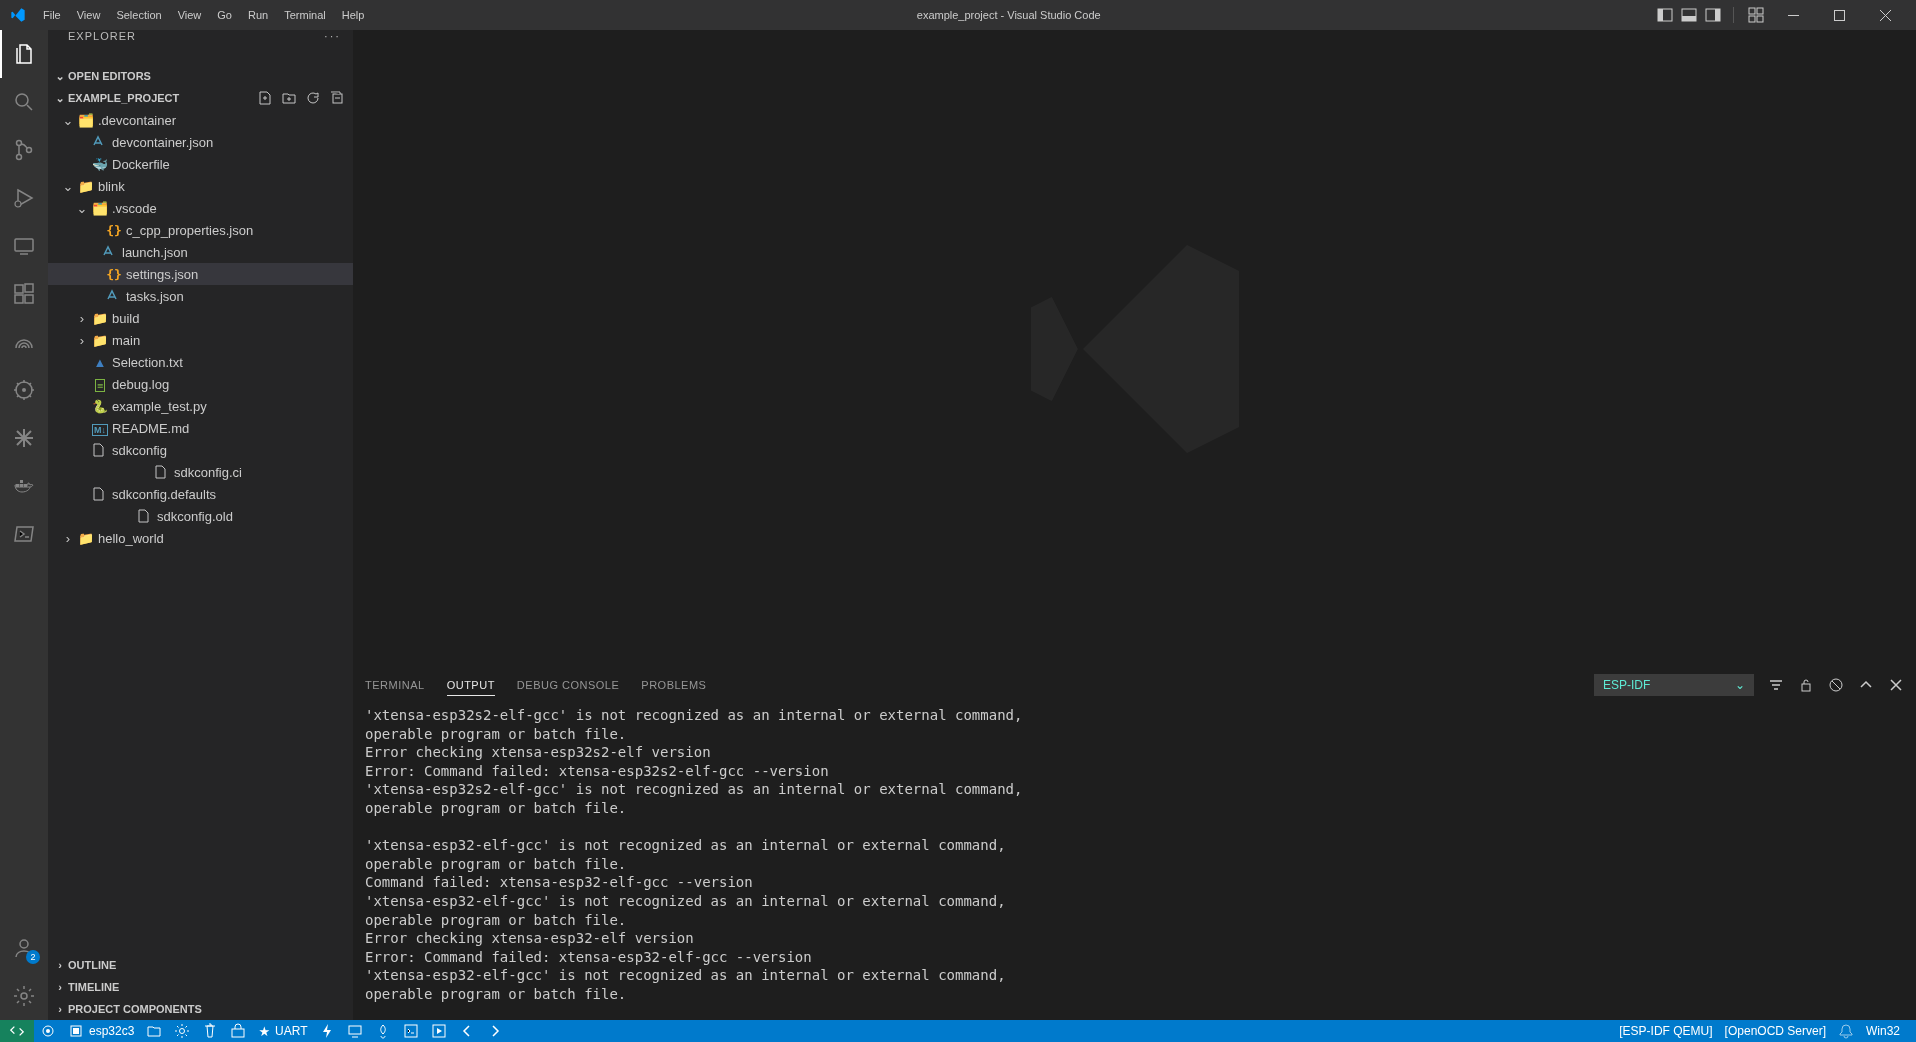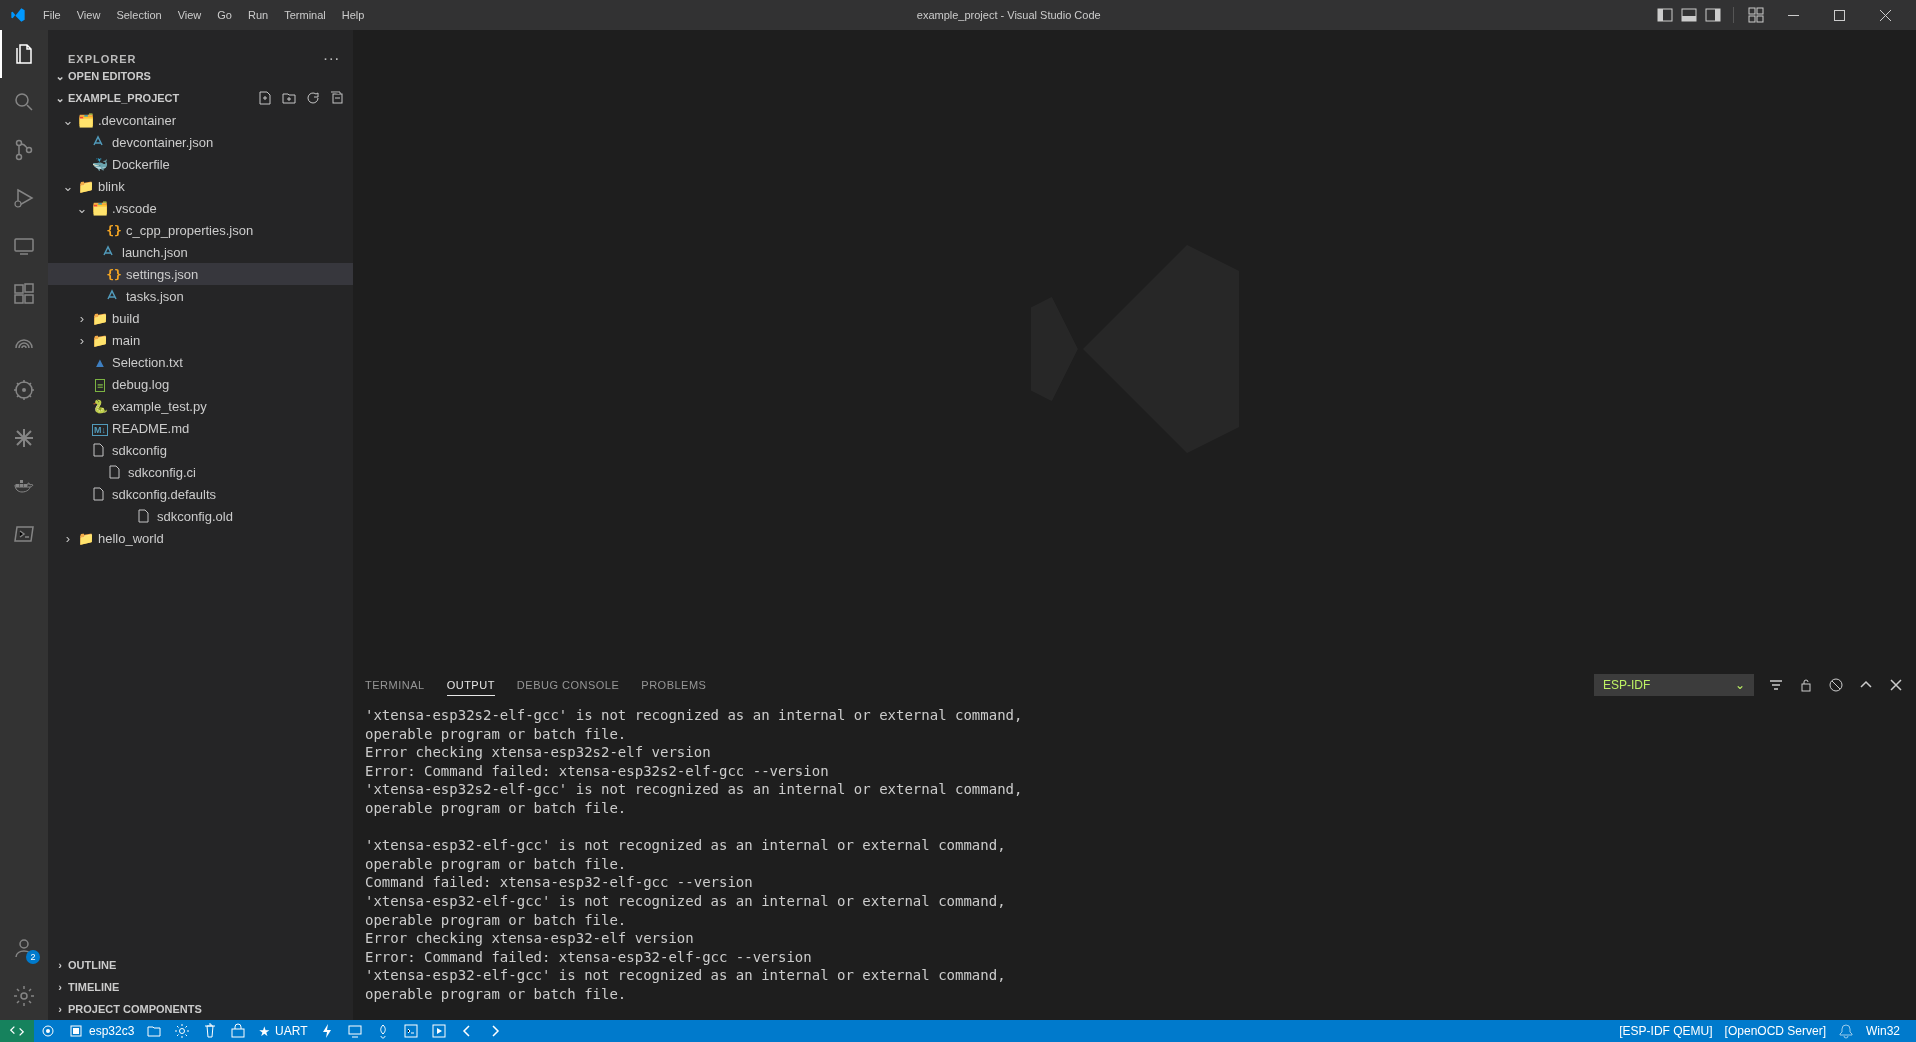--- a/index.html
+++ b/index.html
@@ -17,21 +17,21 @@
 .main { flex: 1; display: flex; min-height: 0; }
 
 .activitybar { width: 48px; background: #333333; display: flex; flex-direction: column; }
 .activitybar .top { flex: 1; display: flex; flex-direction: column; }
 .activitybar .ab-item { width: 48px; height: 48px; display: flex; align-items: center; justify-content: center; color: #858585; cursor: pointer; position: relative; }
 .activitybar .ab-item.active { color: #fff; }
 .activitybar .ab-item.active::before { content:""; position:absolute; left:0; top:0; bottom:0; width:2px; background:#fff;}
 .activitybar .badge { position: absolute; bottom: 8px; right: 8px; background: #007acc; color: #fff; border-radius: 10px; font-size: 9px; min-width: 14px; height: 14px; display:flex; align-items:center; justify-content:center; padding: 0 3px;}
 
 .sidebar { width: 305px; background: #252526; display: flex; flex-direction: column; font-size: 13px; }
-.sidebar-title { height: 35px; display: flex; align-items: flex-end; justify-content: space-between; padding: 0 12px 0 20px; font-size: 11px; letter-spacing: 1px; color: #bbb; font-weight: bold; }
+.sidebar-title { height: 35px; display: flex; align-items: flex-start; justify-content: space-between; padding: 0 12px 0 20px; font-size: 11px; letter-spacing: 1px; color: #bbb; }
 .section-header { height: 22px; display: flex; align-items: center; padding-left: 4px; font-size: 11px; font-weight: 700; color: #ccc; cursor: pointer; }
 .section-header .chev { width: 16px; text-align: center; }
 .section-header.project { justify-content: space-between; padding-right: 8px; }
 .section-header .sh-actions { display: flex; gap: 8px; color: #c5c5c5; }
 
 .tree { flex: 1; overflow: auto; }
 .tree-row { height: 22px; display: flex; align-items: center; color: #ccc; cursor: pointer; white-space: nowrap; }
 .tree-row.selected { background: #37373d; }
 .tree-row .twistie { width: 16px; text-align: center; color: #c5c5c5; }
 .tree-row .ficon { width: 20px; text-align: center; font-size: 13px; }
@@ -40,21 +40,21 @@
 .editor { flex: 1; display: flex; flex-direction: column; background: #1e1e1e; min-width: 0; }
 .editor-empty { flex: 1; display: flex; align-items: center; justify-content: center; }
 .vs-bg { opacity: 0.04; }
 
 .panel { height: 352px; border-top: 1px solid #1e1e1e; display: flex; flex-direction: column; }
 .panel-tabs { height: 33px; display: flex; align-items: center; padding: 0 12px; font-size: 11px; color: #969696; justify-content: space-between; border-bottom: 1px solid #1e1e1e; }
 .panel-tabs .ptabs { display: flex; gap: 22px; }
 .panel-tabs .ptab { cursor: pointer; padding: 4px 0; letter-spacing: 0.5px; }
 .panel-tabs .ptab.active { color: #e7e7e7; border-bottom: 1px solid #e7e7e7; }
 .panel-tabs .pright { display: flex; align-items: center; gap: 14px; }
-.panel-tabs .selector { background: #3c3c3c; border: 1px solid #3c3c3c; color: #bef264; height: 22px; width: 160px; display: flex; align-items: center; padding: 0 8px; font-size: 12px; justify-content: space-between; }
+.panel-tabs .selector { background: #3c3c3c; border: 1px solid #3c3c3c; color: #5eead4; height: 22px; width: 160px; display: flex; align-items: center; padding: 0 8px; font-size: 12px; justify-content: space-between; }
 .output-body { flex: 1; padding: 4px 12px; font-family: Consolas, monospace; font-size: 14px; line-height: 18.6px; color: #ccc; overflow: auto; white-space: pre; }
 
 .statusbar { height: 22px; background: #007acc; display: flex; align-items: center; color: #fff; font-size: 12px; }
 .statusbar .remote { background: #16825d; height: 22px; width: 34px; display: flex; align-items: center; justify-content: center; }
 .statusbar .sb-item { padding: 0 6px; height: 22px; display: flex; align-items: center; gap: 5px; cursor: pointer; }
 .statusbar .sb-left { display: flex; align-items: center; flex: 1; }
 .statusbar .sb-right { display: flex; align-items: center; padding-right: 10px; margin-left: 45px; }
 
 svg { display: block; }
 .ico { width: 16px; height: 16px; }
@@ -350,21 +350,21 @@
         </div>
         <div class="tree-row" style="padding-left: 26px;">
           <span class="twistie"></span>
           <span class="ficon">
             <svg width="16" height="16" viewBox="0 0 16 16">
               <path d="M4 2h6l3 3v9H4z" fill="none" stroke="#c5c5c5"></path>
             </svg>
           </span>
           <span class="label">sdkconfig</span>
         </div>
-        <div class="tree-row" style="padding-left: 42px;">
+        <div class="tree-row" style="padding-left: 42px; margin-left: 46px;">
           <span class="twistie"></span>
           <span class="ficon">
             <svg width="16" height="16" viewBox="0 0 16 16">
               <path d="M4 2h6l3 3v9H4z" fill="none" stroke="#c5c5c5"></path>
             </svg>
           </span>
           <span class="label">sdkconfig.ci</span>
         </div>
         <div class="tree-row" style="padding-left: 26px;">
           <span class="twistie"></span>

